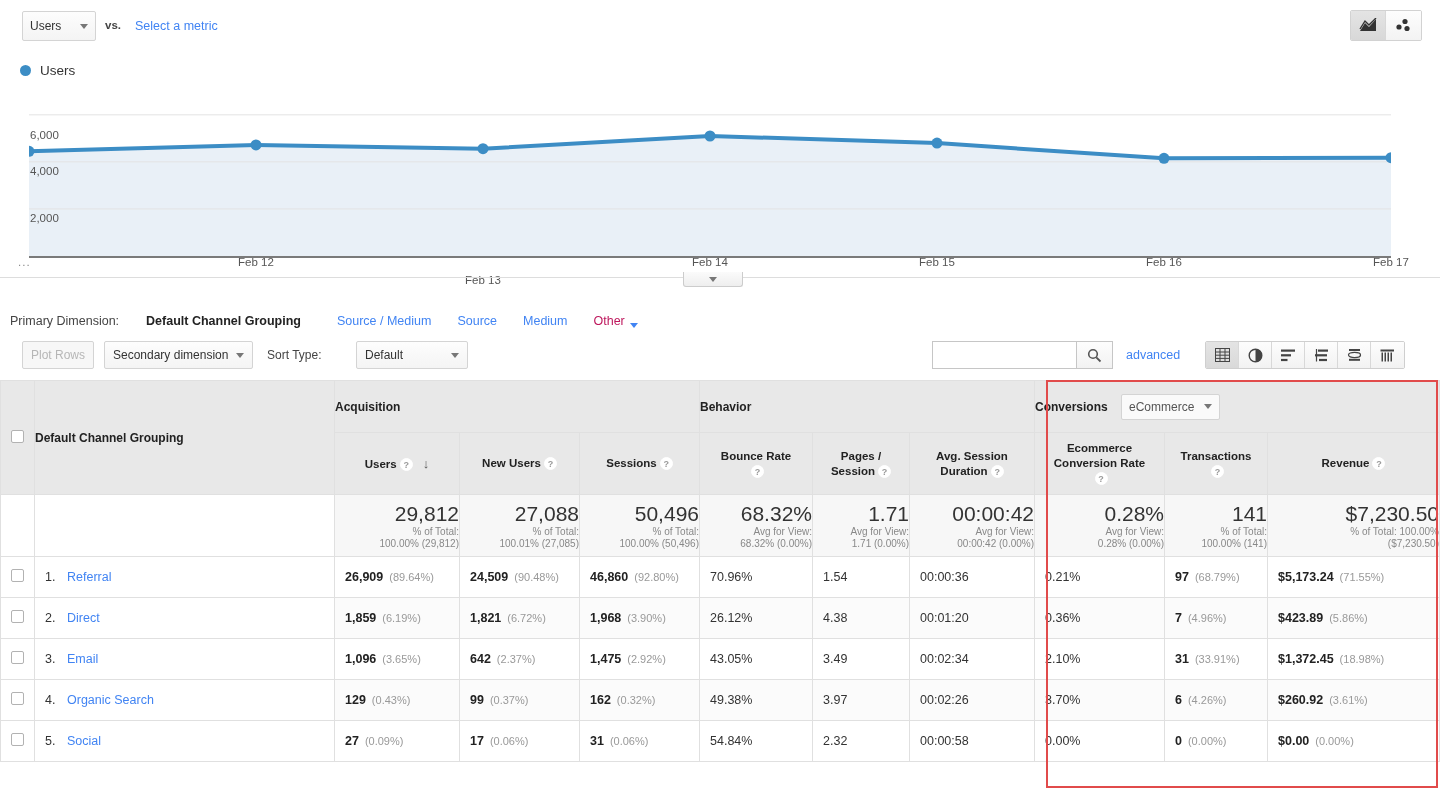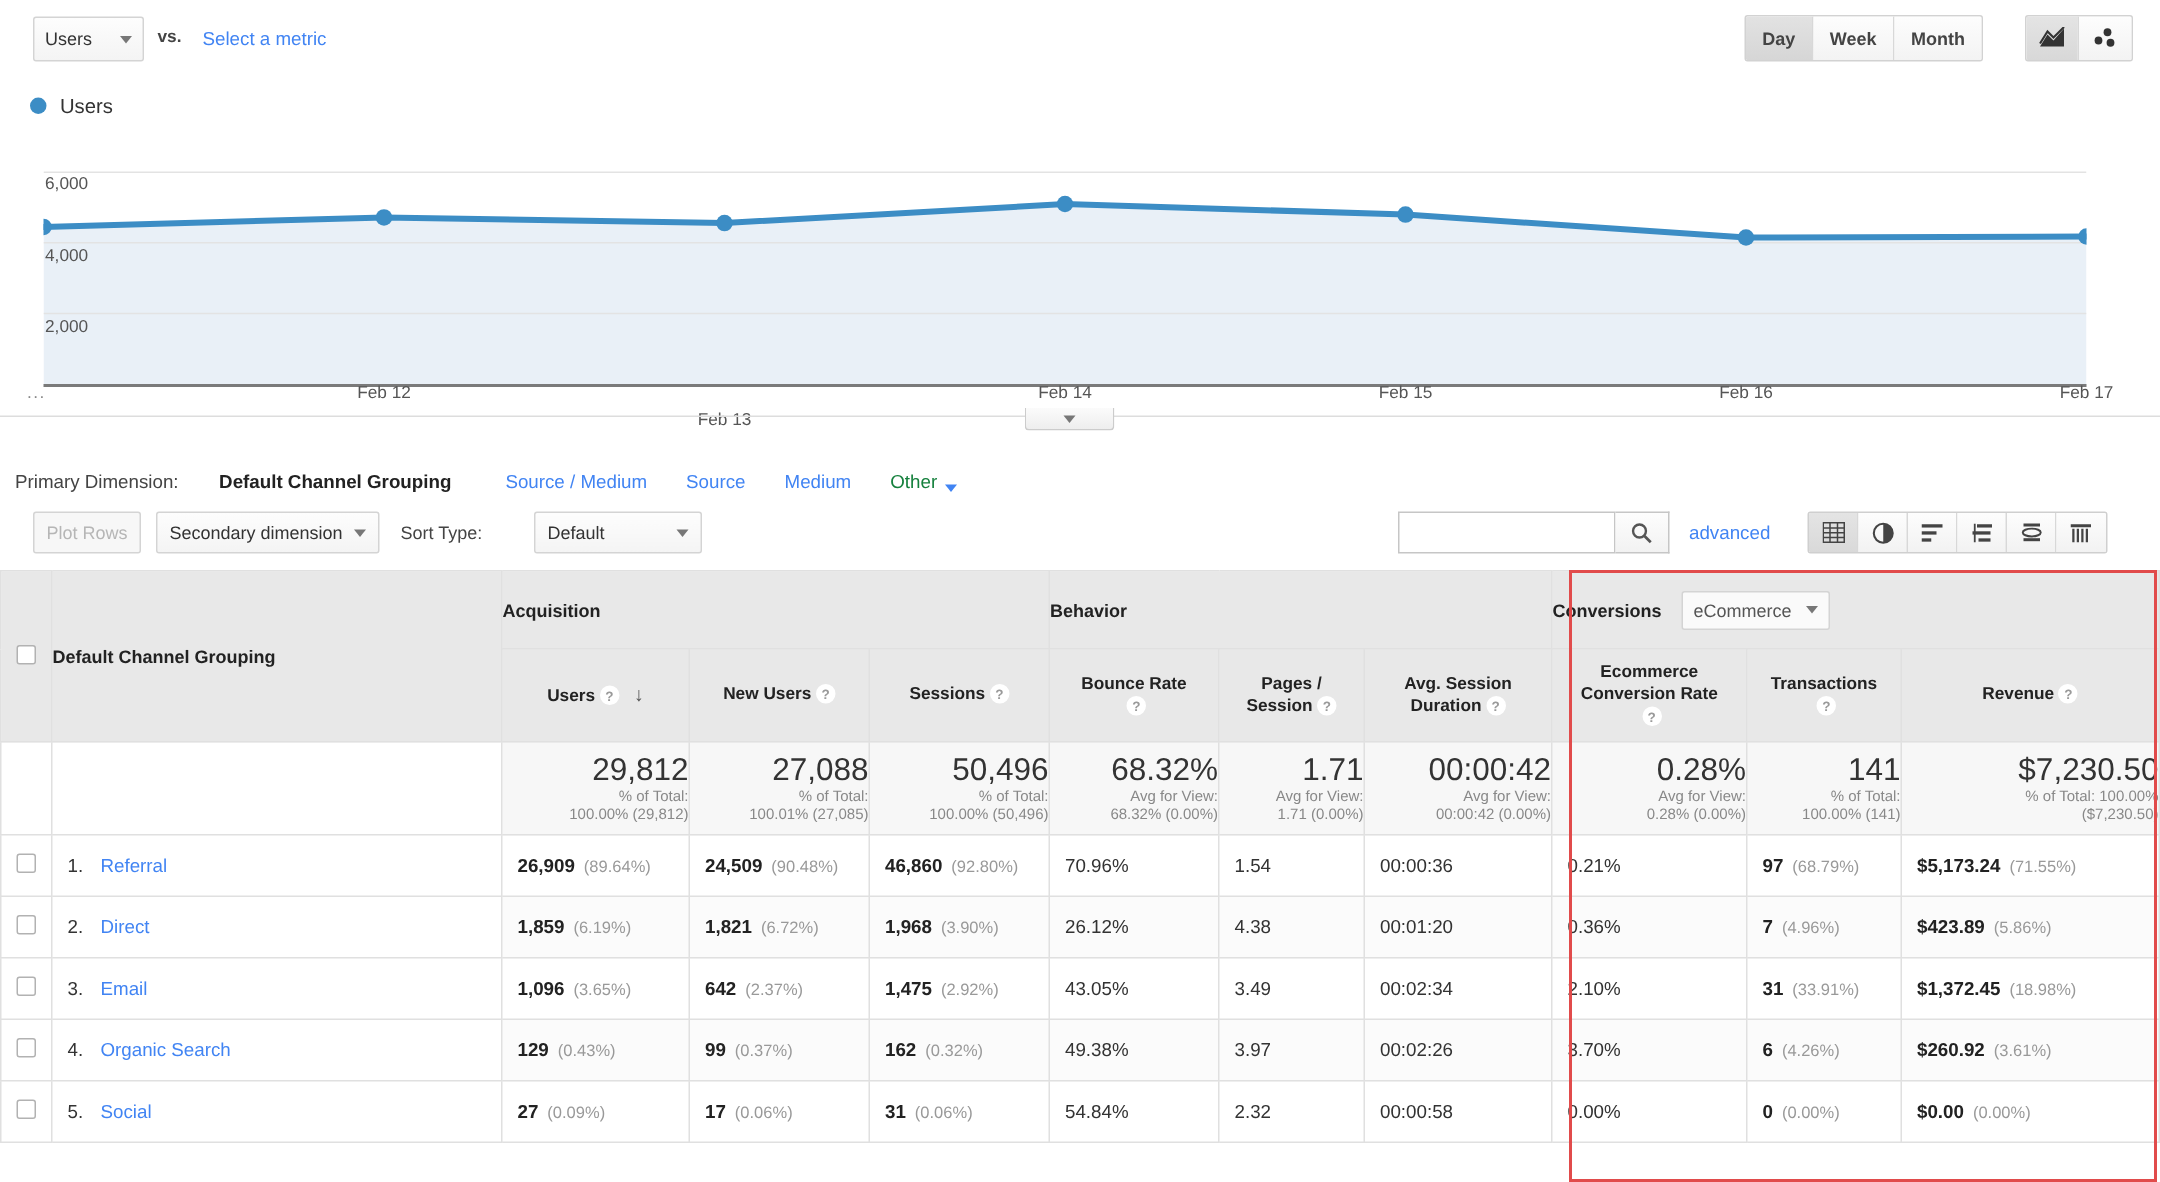--- a/index.html
+++ b/index.html
@@ -106,21 +106,21 @@
   }
 
   
   .primary {
     position: absolute; left: 0; top: 308px; width: 1440px; height: 26px;
     display: flex; align-items: center; font-size: 12.5px; padding-left: 10px; gap: 20px;
   }
   .primary .key { color: #444; margin-right: 7px; }
   .primary .cur { font-weight: bold; color: #222; margin-right: 16px; }
   .primary a { color: #4184f3; margin-right: 6px; cursor: pointer; }
-  .primary .other { color: #15803d; cursor: pointer; display: inline-flex; align-items: flex-end; gap: 5px; }
+  .primary .other { color: #be185d; cursor: pointer; display: inline-flex; align-items: flex-end; gap: 5px; }
 
   
   .tabletoolbar {
     position: absolute; left: 0; top: 338px; width: 1440px; height: 36px;
   }
   .btn {
     border: 1px solid #d4d4d4; border-radius: 2px;
     background: linear-gradient(#fdfdfd, #f4f4f4);
     font-size: 12px; color: #333; height: 28px;
     display: inline-flex; align-items: center; padding: 0 8px; gap: 8px;
@@ -225,25 +225,20 @@
 <div class="page">
 
   <div class="topbar">
     <div class="metric-select">
       <span class="lbl">Users</span>
       <span class="caret"></span>
     </div>
     <div class="vs-label">vs.</div>
     <div class="select-metric-link">Select a metric</div>
 
-    <div class="granularity">
-      <div class="active">Day</div>
-      <div>Week</div>
-      <div>Month</div>
-    </div>
 
     <div class="charttype">
       <div class="active">
         <svg width="19" height="15" viewBox="0 0 19 15">
           <polygon points="1,13 6,5 10,9 17,1 17,13" fill="#333"></polygon>
           <polyline points="1,11 6,3 10,7 17,0" fill="none" stroke="#333" stroke-width="1.4"></polyline>
         </svg>
       </div>
       <div>
         <svg width="19" height="15" viewBox="0 0 19 15">
@@ -274,21 +269,21 @@
           <circle cx="681" cy="40" r="5.5" fill="#3c8dc5"></circle>
           <circle cx="908" cy="47.058823529411754" r="5.5" fill="#3c8dc5"></circle>
           <circle cx="1135" cy="62.35294117647058" r="5.5" fill="#3c8dc5"></circle>
           <circle cx="1362" cy="61.647058823529406" r="5.5" fill="#3c8dc5"></circle>
         </svg>
       <div class="axisbase"></div>
     </div>
     <div id="y-labels">
         <div class="ylabel" style="top: 123.941px;">2,000</div>
         <div class="ylabel" style="top: 76.8824px;">4,000</div>
-        <div class="ylabel" style="top: 29px;">6,000</div>
+        <div class="ylabel" style="top: 41px;">6,000</div>
       </div>
     <div id="x-labels">
         <div class="xlabel first" style="left: 18px;">...</div>
         <div class="xlabel" style="left: 256px;">Feb 12</div>
         <div class="xlabel" style="left: 483px; margin-top: 18px;">Feb 13</div>
         <div class="xlabel" style="left: 710px;">Feb 14</div>
         <div class="xlabel" style="left: 937px;">Feb 15</div>
         <div class="xlabel" style="left: 1164px;">Feb 16</div>
         <div class="xlabel" style="left: 1391px;">Feb 17</div>
       </div>

